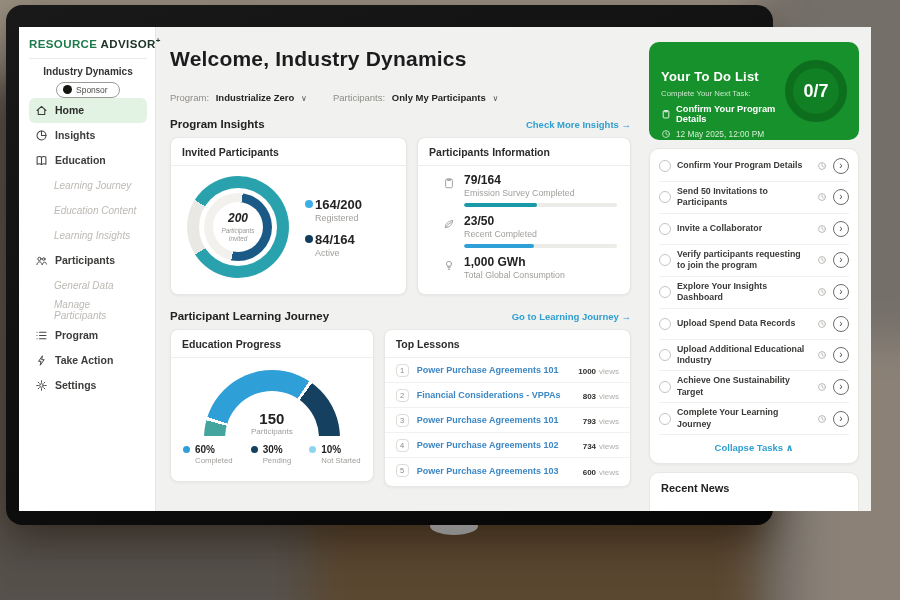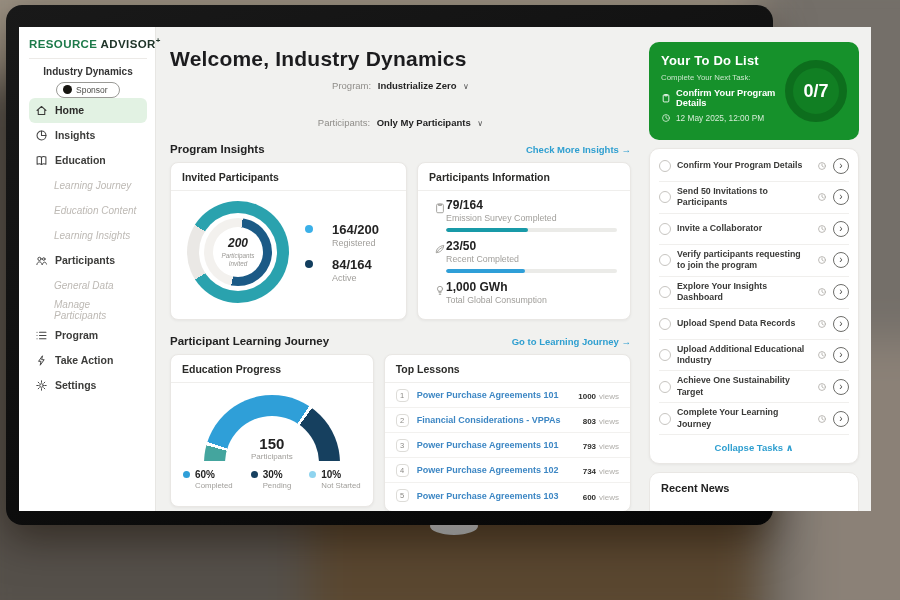--- a/index.html
+++ b/index.html
@@ -31,48 +31,48 @@
   .sponsor .disc { width:9px; height:9px; border-radius:50%; background:#16140f; flex:none; }
   .sponsor .lbl { font-size:8.5px; color:#4c4c48; }
   .nav-item { display:flex; align-items:center; gap:7px; height:25px; padding:0 6px; border-radius:6px; font-size:10.5px; font-weight:bold; color:#3c3c3a; cursor:pointer; }
   .nav-item.active { background:#e2f2e3; color:#2c2c2a; }
   .nav-item.sub { padding-left:25px; font-weight:normal; color:#bdb9b4; font-size:10px;font-style:italic; }
   .nav-item svg { width:13px; height:13px; flex:none; }
 
   
   .main { flex:1; padding:0 12px 0 14px; min-width:0; }
   .h1 { margin-top:20px; font-size:21px; font-weight:bold; color:#1c1c1e; letter-spacing:.2px; }
-  .filters { display:flex; gap:26px; margin-top:9px; font-size:9.5px; align-items:center;flex-direction:column; }
+  .filters { display:flex; gap:26px; margin-top:21px; font-size:9.5px; align-items:center; }
   .filters .flabel { color:#8f8d89; }
   .filters .fval { font-weight:bold; color:#242424; margin-left:4px; }
   .filters .chev { color:#555; font-size:8px; margin-left:4px; }
   .sect { display:flex; justify-content:space-between; align-items:center; margin-top:15px; }
   .sect .shead { font-size:11.5px; font-weight:bold; color:#222; }
   .teal-link { font-size:9.5px; font-weight:bold; color:#2f9fd0; cursor:pointer; }
   .cards { display:flex; gap:10px; margin-top:7px; }
   .card { background:#fff; border:1px solid #e9e7e4; border-radius:8px; box-shadow:0 1px 3px rgba(0,0,0,.05); }
   .card-h { padding:8px 11px 7px; font-size:10.5px; font-weight:bold; color:#2b2b29; border-bottom:1px solid #efeeec; }
 
   
   .card-invited { width:245px; height:158px; }
   .inv-body { display:flex; align-items:center; padding:10px 10px 0 16px; gap:16px; }
   .d-outer { position:relative; width:102px; height:102px; border-radius:50%; flex:none;font-style:italic; }
   .d-hole1 { position:absolute; inset:12px; background:#fff; border-radius:50%; }
   .d-inner { position:absolute; inset:5px; border-radius:50%; }
   .d-hole2 { position:absolute; inset:9px; background:#fff; border-radius:50%; display:flex; flex-direction:column; align-items:center; justify-content:center; text-align:center; }
   .d-hole2 .cv { font-size:12px; font-weight:bold; color:#222; }
   .d-hole2 .cl { font-size:6.3px; color:#9a9894; margin-top:2px; width:44px; line-height:1.25; }
-  .leg-item { display:flex; align-items:flex-start; gap:19px; margin:9px 0; }
+  .leg-item { display:flex; align-items:flex-start; gap:2px; margin:9px 0; }
   .leg-dot { width:8px; height:8px; border-radius:50%; margin-top:3px; flex:none; }
   .leg-val { font-size:13px; font-weight:bold; color:#242424; }
   .leg-lbl { font-size:9px; color:#a09e9a; margin-top:1px; }
 
   
   .card-info { width:221px; height:158px; padding-bottom:4px; }
-  .stat-row { display:flex; gap:0; padding:7px 13px 0 16px; }
+  .stat-row { display:flex; gap:9px; padding:7px 13px 0 25px; }
   .stat-row svg { width:12px; height:12px; margin-top:4px; flex:none; }
   .stat-body { flex:1; }
   .stat-val { font-size:12px; font-weight:bold; color:#222; }
   .stat-lbl { font-size:8.8px; color:#a09e9a; margin-top:1px; }
   .bar { height:4px; border-radius:2px; background:#ebebe8; margin-top:5px; overflow:hidden; }
   .bar-fill { height:100%; border-radius:2px; }
 
   
   .card-edu { width:210px; height:153px; }
   .gauge-wrap { position:relative; width:136px; height:66px; margin:12px auto 0; overflow:hidden; }
@@ -91,21 +91,21 @@
   .card-lessons { width:255px; height:158px; }
   .lesson-row { display:flex; align-items:center; gap:8px; padding:0 11px; height:25px; border-bottom:1px solid #f2f1ef; }
   .lesson-row:last-child { border-bottom:none; }
   .rank { width:13px; height:13px; border:1px solid #dddcd8; border-radius:4px; font-size:7.5px; color:#8a8884; display:flex; align-items:center; justify-content:center; flex:none; }
   .ltitle { flex:1; font-size:9px; font-weight:bold; color:#3d87c4; cursor:pointer; white-space:nowrap; overflow:hidden; }
   .views { font-size:10.5px; font-weight:bold; color:#2e2e2c; }
   .views span { font-size:8px; font-weight:normal; color:#b0aeaa; }
 
   
   .rightcol { width:228px; flex:none; padding:15px 12px 0 6px; }
-  .todo-card { background:#16912b; border-radius:10px; padding:11px 12px; height:98px; display:flex; justify-content:space-between; color:#fff; }
+  .todo-card { background:#16912b; border-radius:10px; padding:27px 12px; height:98px; display:flex; justify-content:space-between; color:#fff; }
   .todo-title { font-size:13px; font-weight:bold; letter-spacing:.2px; }
   .todo-sub { font-size:7.8px; color:#c9e6cb; margin-top:5px; }
   .todo-task { display:flex; gap:5px; align-items:center; margin-top:6px; font-size:9.3px; font-weight:bold; }
   .todo-due { display:flex; gap:5px; align-items:center; margin-top:5px; font-size:8.3px; color:#d5ecd6; }
   .todo-task svg,.todo-due svg { width:10px; height:10px; flex:none; }
   .todo-ring { width:62px; height:62px; border-radius:50%; border:8px solid #0d6e1d; background:#117f23; display:flex; align-items:center; justify-content:center; align-self:center; flex:none; }
   .todo-ring .pv { font-size:18px; font-weight:bold; }
 
   .tasks-card { background:#fff; border:1px solid #e9e7e4; border-radius:10px; margin-top:8px; padding:2px 9px; box-shadow:0 1px 3px rgba(0,0,0,.05); }
   .task-row { display:flex; align-items:center; gap:6px; min-height:31px; padding:4px 0; border-bottom:1px solid #f0efed; cursor:pointer; }

